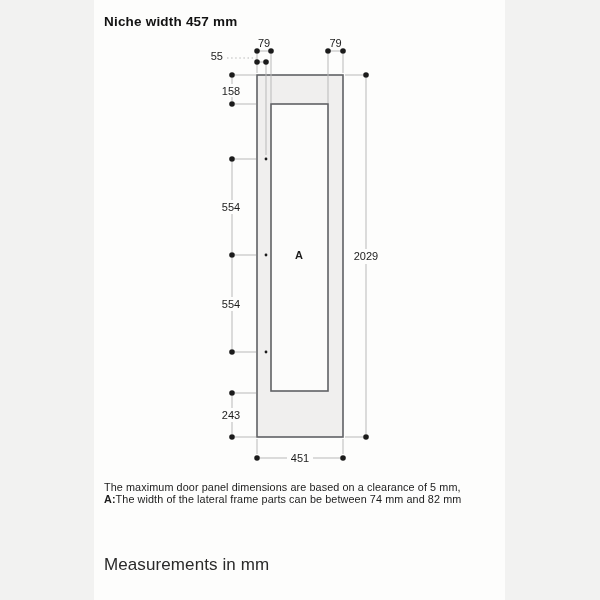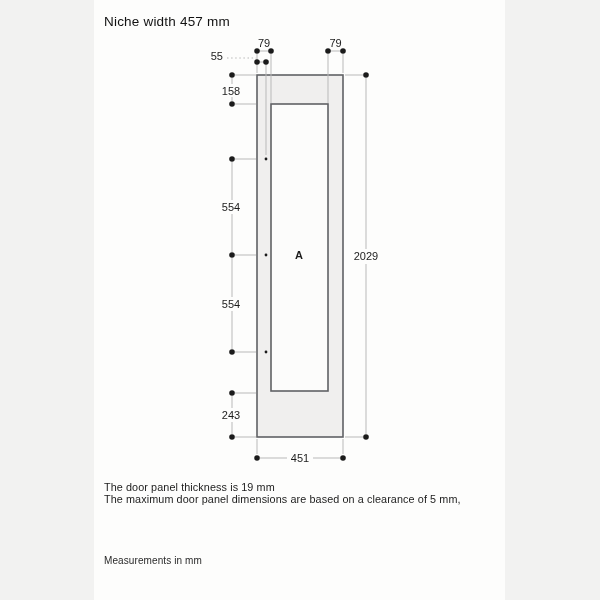--- a/index.html
+++ b/index.html
@@ -10,41 +10,41 @@
     color:#1c1c1c;
     position:relative;
     overflow:hidden;
   }
   .page{
     position:absolute;top:0;left:94px;width:411px;height:600px;
     background:#fdfdfc;
   }
   .title{
     position:absolute;left:104px;top:14px;
-    font-size:13.5px;font-weight:normal;color:#121212;
+    font-size:13.5px;font-weight:bold;color:#121212;
     letter-spacing:.2px;
   }
   svg.diagram{position:absolute;left:0;top:0;}
   svg .dimline{stroke:#b9b9b9;stroke-width:1;fill:none;}
   svg .leader{stroke:#b9b9b9;stroke-width:1;stroke-dasharray:1.5 2.6;fill:none;}
   svg .outline{stroke:#606164;stroke-width:1.6;}
   svg text{font-family:"Liberation Sans", sans-serif;font-size:11px;fill:#1c1c1c;}
   svg text.mid{text-anchor:middle;}
   svg text.end{text-anchor:end;}
   svg text.bold{font-weight:bold;}
   .dot{fill:#1b1b1b;}
   .notes{
     position:absolute;left:104px;top:481px;width:392px;
     font-size:10.8px;line-height:12.2px;color:#1c1c1c;
     letter-spacing:.1px;
   }
   .notes b{font-weight:bold;}
   .footer-note{
     position:absolute;left:104px;top:555px;
-    font-size:10px;color:#2a2a2a;letter-spacing:.1px;
+    font-size:17px;color:#2a2a2a;letter-spacing:.1px;
   }
 </style>
 </head>
 <body>
 
 <div class="page"></div>
 
 <div class="title">Niche width 457 mm</div>
 
 <svg class="diagram" width="600" height="600" viewBox="0 0 600 600">
@@ -126,17 +126,17 @@
   <text class="mid" x="231" y="95">158</text>
   <text class="mid" x="231" y="211">554</text>
   <text class="mid" x="231" y="308">554</text>
   <text class="mid" x="231" y="419">243</text>
   <text class="mid" x="366" y="260">2029</text>
   <text class="mid" x="300" y="462">451</text>
   <text class="mid bold" x="299" y="259">A</text>
 </svg>
 
 <div class="notes">
-  <div>The door panel thickness is 19 mm</div>
   <div>The maximum door panel dimensions are based on a clearance of 5 mm,</div>
+  <div><b>A:</b><span>The width of the lateral frame parts can be between 74 mm and 82 mm</span></div>
 </div>
 
 <div class="footer-note">Measurements in mm</div>
 
 </body></html>

